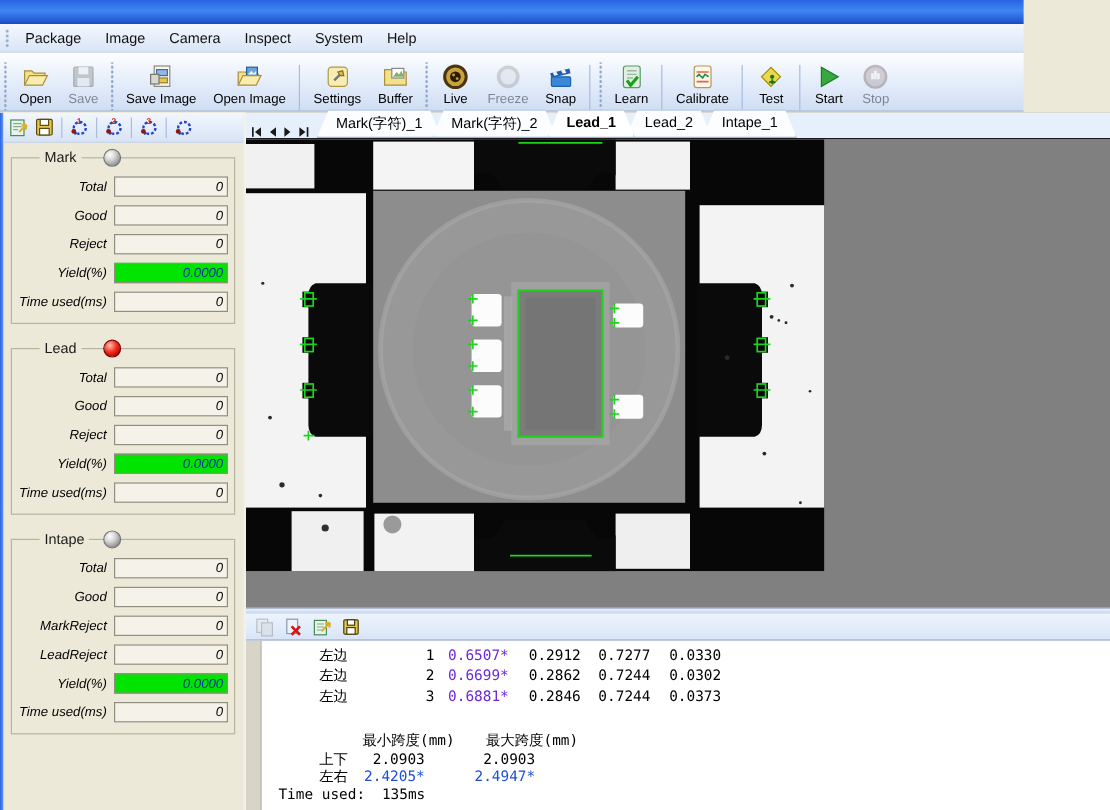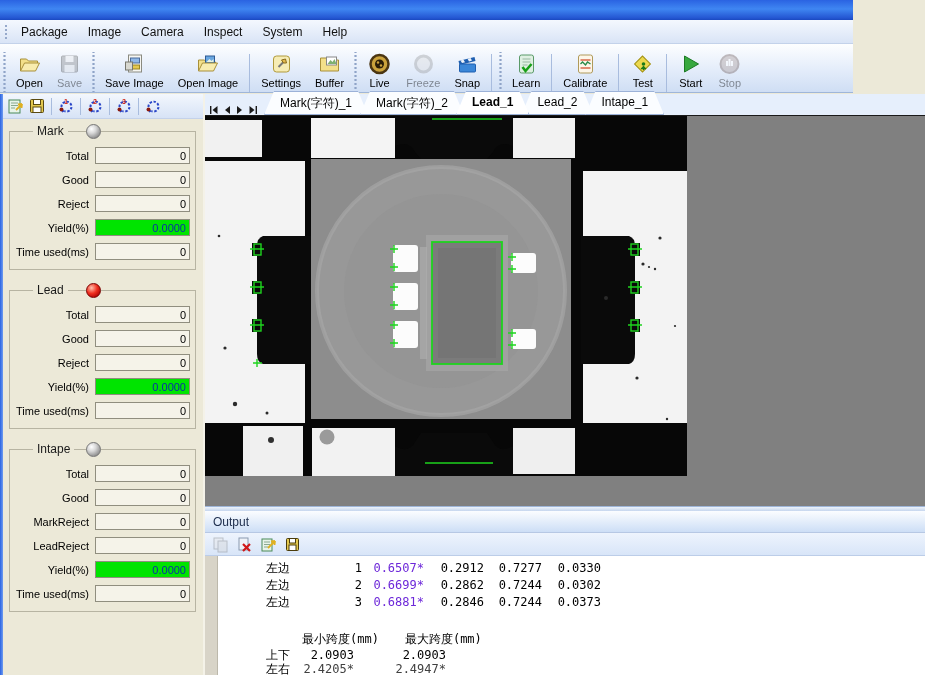--- a/index.html
+++ b/index.html
@@ -33,21 +33,21 @@
   .sbheader { height:19px; background:linear-gradient(180deg,#ffffff,#c6d7f1); display:flex; align-items:center; justify-content:space-between; padding:0 6px; font-size:12px; color:#1c2430; border-bottom:1px solid #b9c9e4; }
   .sbtoolbar { height:25px; background:linear-gradient(180deg,#f3f7fd,#d7e3f6); display:flex; align-items:center; gap:3px; padding:0 4px; border-bottom:1px solid #c4d2ea; }
   .sbtoolbar .sep { width:1px; height:17px; background:#a8bcde; margin:0 2px; }
   .sbtoolbar svg { width:18px; height:18px; }
   .groups { flex:1; padding-top:1px; }
   .grp { position:relative; border:1px solid #b7b4a2; margin:11px 7px 20px 6px; padding:15px 5px 2px 2px; }
   .grp-label { position:absolute; top:-8px; left:23px; background:#ece9d8; padding:0 4px; font-size:12px; color:#1a1a1a; }
   .led { position:absolute; top:-8px; left:76px; width:15px; height:15px; border-radius:50%;
     background:radial-gradient(circle at 35% 30%,#ffffff 0%,#d8d8d8 35%,#8a8a8a 80%); border:1px solid #777; }
   .led.red { background:radial-gradient(circle at 35% 30%,#ffc0ae 0%,#f03020 45%,#a80000 85%); border:1px solid #7a0000; }
-  .srow { display:flex; align-items:center; margin-bottom:7px; }
+  .srow { display:flex; align-items:center; margin-bottom:7px;font-style:italic; }
   .slabel { flex:1; text-align:right; font-size:11px; color:#000; padding-right:6px; }
   .sfield { width:95px; height:17px; border:1px solid #908e7f; background:#f5f3e9; font-size:11px; color:#000; display:flex; align-items:center; justify-content:flex-end; padding-right:3px; }
   .sfield.green { background:#00e400; color:#0a2fa6; }
 
   
   .tabstrip { height:22px; background:#e6effc; display:flex; align-items:flex-end; border-bottom:1px solid #1a1a1a; }
   .tabnav { display:flex; align-items:center; gap:3px; padding:0 6px 0 4px; }
   .navbtn svg { width:10px; height:10px; display:block; }
   .tabs { display:flex; align-items:stretch; }
   .tab { position:relative; clip-path:polygon(10px 0,calc(100% - 10px) 0,100% 100%,0 100%); background:#fbfdff; padding:4px 16px 3px; font-size:12px; color:#000; margin-right:-8px; box-shadow:inset 0 0 0 1px #9cb2d8; }
@@ -67,21 +67,21 @@
   .scrollstrip { position:absolute; left:0; top:0; bottom:0; width:13px; background:#d8d4c8; border-right:1px solid #bcb8ab; }
   .outrows { margin-left:19px; padding-top:4px; }
   .orow { display:flex; line-height:17px; }
   .oc { text-align:right; white-space:pre; }
   .c0 { width:66px; } .c1 { width:72px; } .c2 { width:62px; color:#6d28d9; }
   .c3 { width:60px; } .c4 { width:58px; } .c5 { width:59px; }
   .sph { display:flex; line-height:17px; margin-top:20px; }
   .sph .h1 { margin-left:78px; } .sph .h2 { margin-left:26px; }
   .sprow { display:flex; line-height:14px; }
   .sp0 { width:66px; text-align:right; } .sp1 { width:64px; text-align:right; } .sp2 { width:92px; text-align:right; }
-  .sprow.alert .sp1, .sprow.alert .sp2 { color:#404040; }
+  .sprow.alert .sp1, .sprow.alert .sp2 { color:#1d4ed8; }
   .timerow { line-height:17px; margin-left:8px; display:flex; gap:14px; }
 </style>
 </head>
 <body>
 
 <div id="app">
 
   <div class="titlebar"></div>
 
   <div class="menubar">
@@ -452,23 +452,20 @@
               <circle cx="444" cy="151" r="1.1"></circle>
               <circle cx="450" cy="153" r="1.2"></circle>
           </g>
           <circle cx="122" cy="321" r="7.5" fill="#6a6a6a" opacity="0.65"></circle>
           <circle cx="66" cy="324" r="3" fill="#303030"></circle>
         </svg>
       </div>
 
       <div class="splitter"></div>
 
-      <div class="outtitle">
-        <span>Output</span>
-      </div>
 
       <div class="outtoolbar">
         <svg class="disabled" viewBox="0 0 17 17">
             <rect x="2" y="2" width="9" height="11" fill="#dfe7f2" stroke="#7a8aa0"></rect>
             <rect x="6" y="5" width="9" height="11" fill="#cdd9ea" stroke="#7a8aa0"></rect>
           </svg>
         <svg viewBox="0 0 17 17">
             <rect x="3" y="2" width="9" height="12" fill="#eef2f8" stroke="#8a9ab0"></rect>
             <path d="M7 8l7 7M14 8l-7 7" stroke="#d01818" stroke-width="2.2"></path>
           </svg>

